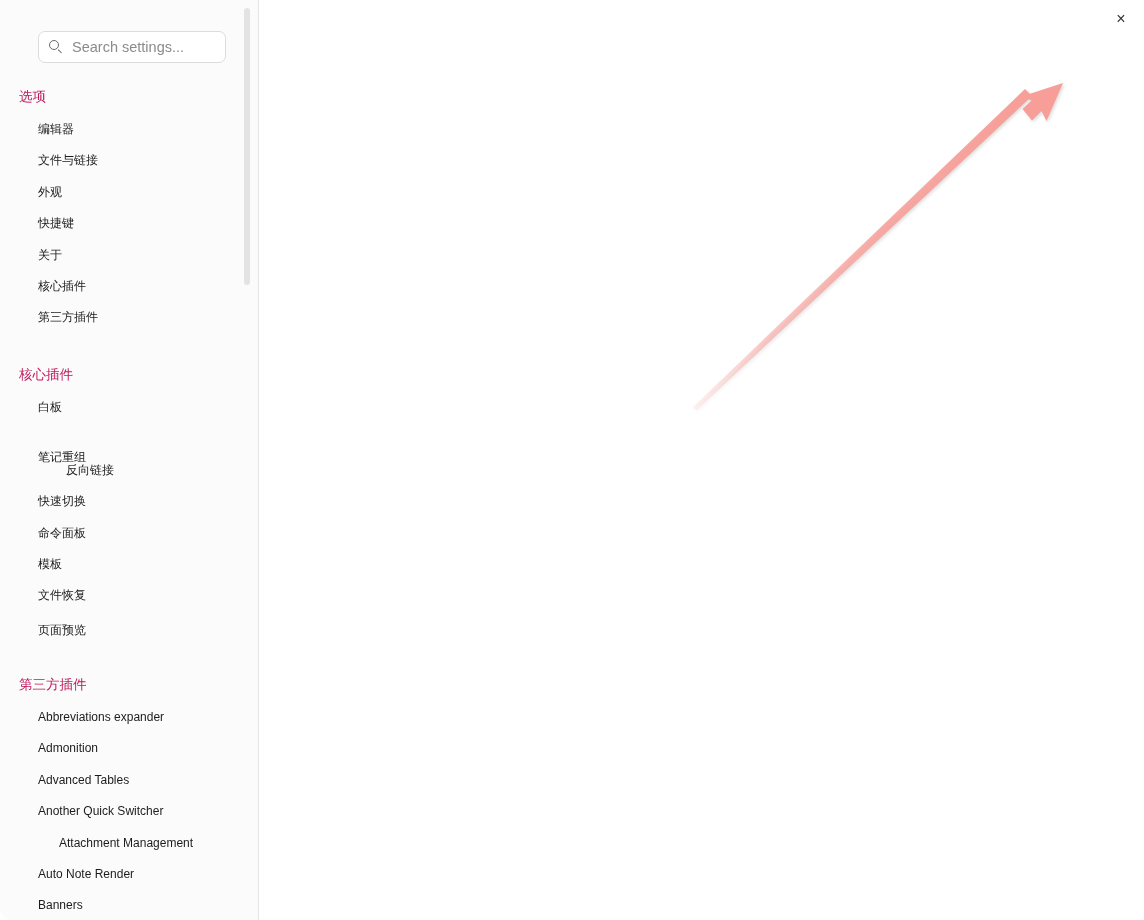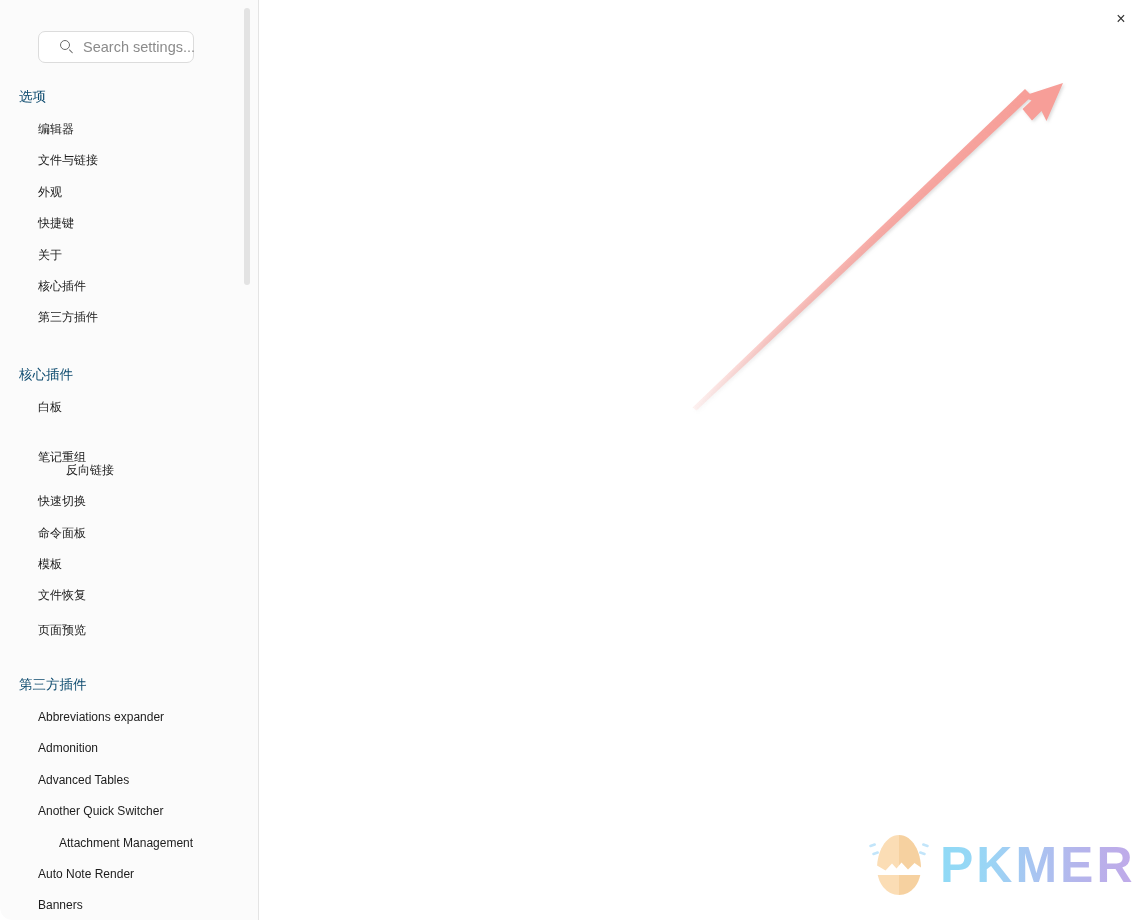--- a/index.html
+++ b/index.html
@@ -41,29 +41,29 @@
   #search-row {
     position: absolute;
     left: 38px;
     top: 31px;
     width: 190px;
     height: 32px;
   }
   #search-box {
     position: absolute;
     left: 0; top: 0;
-    width: 156px;
+    width: 188px;
     height: 32px;
     box-sizing: border-box;
     background: #ffffff;
     border: 1px solid #dcdcdc;
     border-radius: 7px;
     display: flex;
     align-items: center;
-    padding-left: 21px;
+    padding-left: 10px;
   }
   #search-box .mag {
     width: 15px; height: 15px;
     flex: 0 0 auto;
     margin-right: 8px;
     position: relative;
   }
   #search-box .mag .circ {
     position: absolute;
     left: 0; top: 0;
@@ -93,21 +93,21 @@
   }
   #search-input::placeholder {
     color: #8b8b8b;
     opacity: 1;
   }
 
   .nav-section-title {
     position: absolute;
     left: 19px;
     font-size: 13.5px;
-    color: #0c4a6e;
+    color: #be185d;
     white-space: nowrap;
     font-family: "Liberation Sans", sans-serif;
   }
   .nav-item {
     position: absolute;
     left: 38px;
     font-size: 12px;
     color: #1c1c1c;
     white-space: nowrap;
     font-family: "Liberation Sans", sans-serif;
@@ -319,34 +319,14 @@
       <path d="M 393 23
                L 351.5 36.5
                L 361.5 40.5
                L 352.5 49
                L 362 60.5
                L 371.5 51
                L 376.5 61 Z" fill="#f79e98"></path>
     </g>
   </svg>
 
-  <div id="pkmer-watermark">
-    <svg id="pkmer-logo-icon" viewBox="0 0 62 68">
-      <g>
-
-        <rect x="1" y="13" width="7" height="2.6" rx="1.3" fill="#bfe4fa" transform="rotate(-18 4.5 14)"></rect>
-        <rect x="4" y="21" width="7" height="2.6" rx="1.3" fill="#bfe4fa" transform="rotate(-18 7.5 22)"></rect>
-
-        <rect x="54" y="13" width="7" height="2.6" rx="1.3" fill="#bfe4fa" transform="rotate(18 57.5 14)"></rect>
-        <rect x="51" y="21" width="7" height="2.6" rx="1.3" fill="#bfe4fa" transform="rotate(18 54.5 22)"></rect>
-
-        <path d="M31 4 C 17 4 9 22 9 37 C 9 52 18.5 64 31 64 Z" fill="#fbdcb2"></path>
-        <path d="M31 4 C 45 4 53 22 53 37 C 53 52 43.5 64 31 64 Z" fill="#f6cf9b"></path>
-
-        <path d="M9 34.5 L 17.5 39.5 L 24 32.5 L 28.5 37.5 L 33.5 31.5
-                 L 40 38.5 L 46.5 32 L 53 36.5
-                 L 53 44 L 9 44 Z" fill="#ffffff"></path>
-      </g>
-    </svg>
-    <span id="pkmer-wordmark">PKMER</span>
-  </div>
 
 </div>
 
 </body></html>

